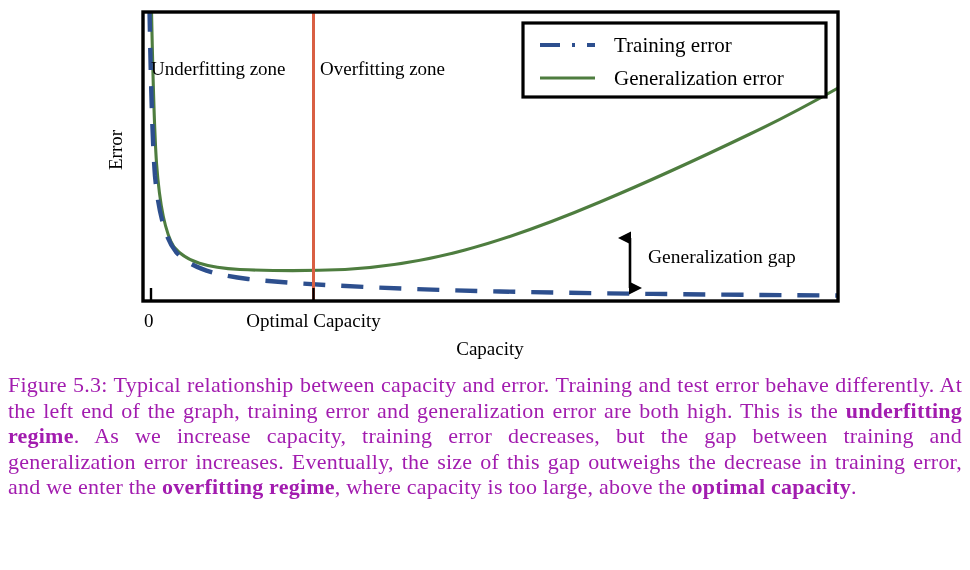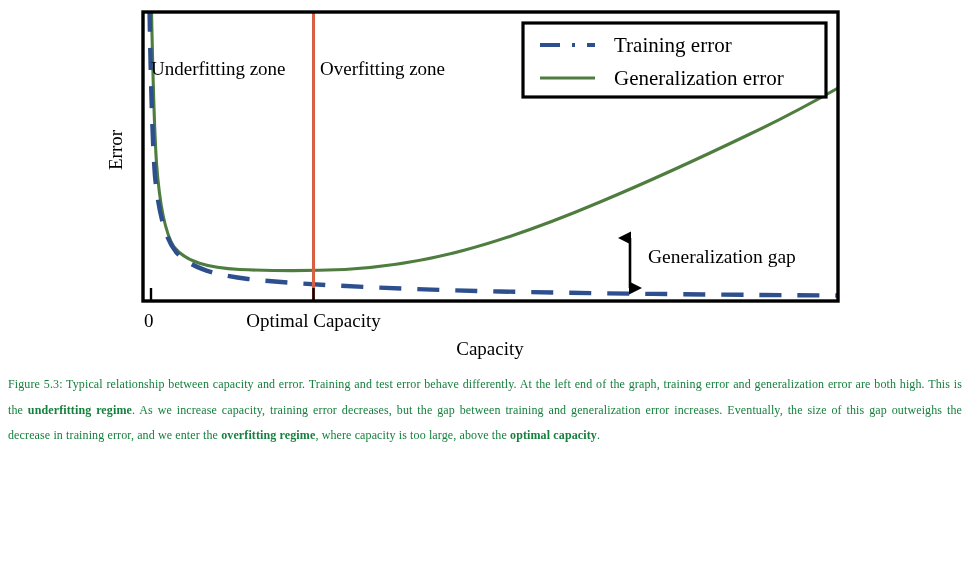--- a/index.html
+++ b/index.html
@@ -35,26 +35,26 @@
     left: 0;
     top: 0;
   }
 
   
   #figure-caption {
     position: absolute;
     left: 8px;
     top: 372px;
     width: 954px;
-    font-size: 12px;
+    font-size: 22px;
     line-height: 25.6px;
     text-align: justify;
     text-justify: inter-word;
     letter-spacing: 0.01em;
-    color: #15803d;
+    color: #a21caf;
   }
   #figure-caption b {
     font-weight: bold;
   }
   .cap-seg { white-space: normal; }
 </style>
 </head>
 <body>
 
 <div id="figure-page">

